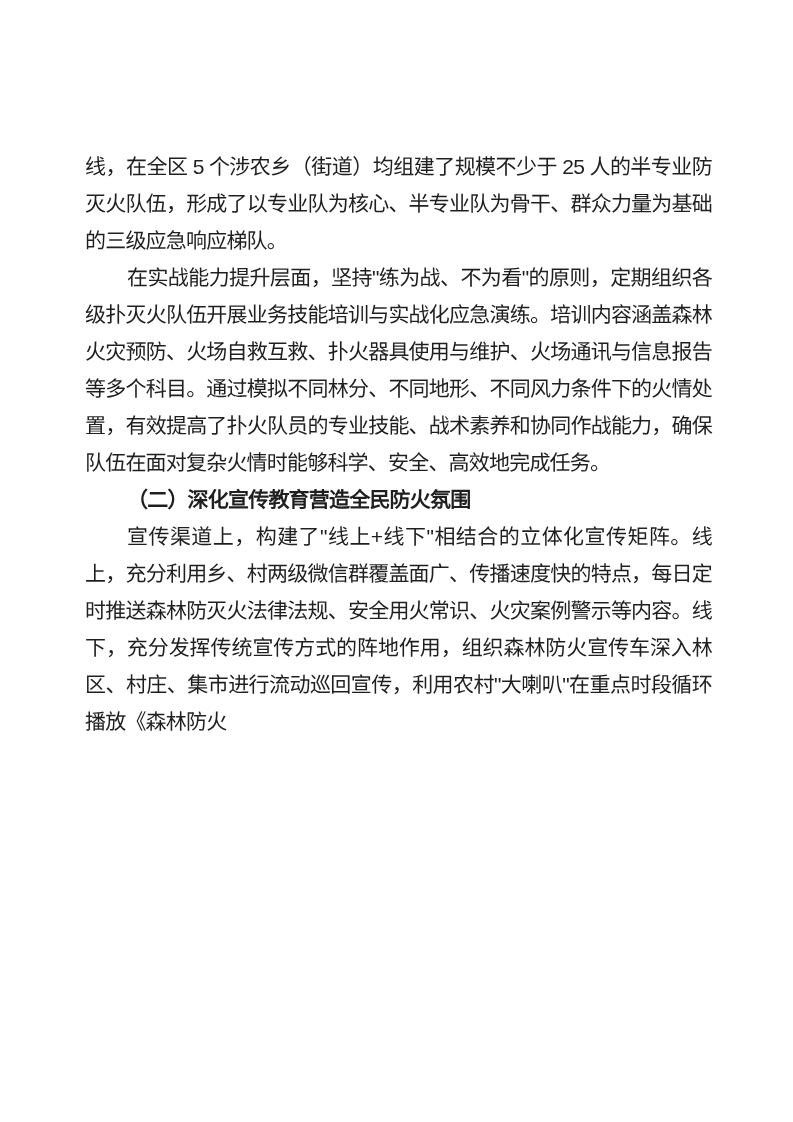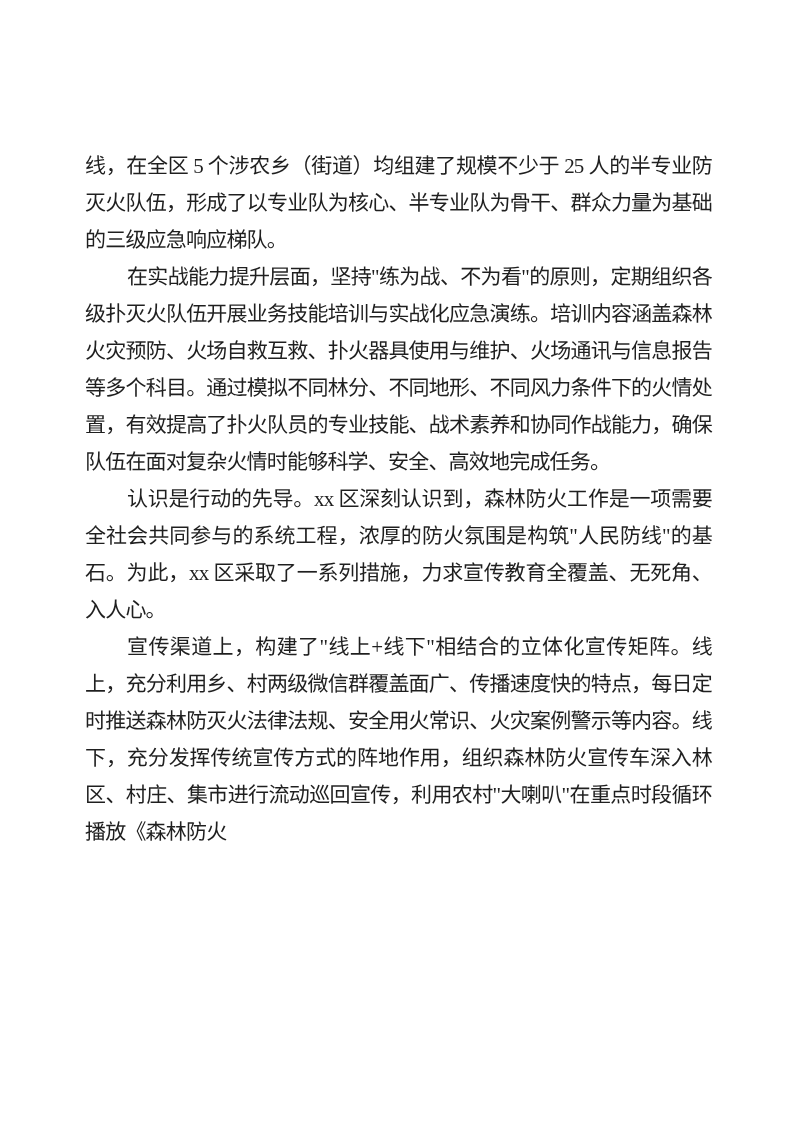--- a/index.html
+++ b/index.html
@@ -6,21 +6,21 @@
     margin: 0;
     padding: 0;
     background: #ffffff;
   }
   .page {
     position: relative;
     width: 793px;
     height: 996px;
     background: #ffffff;
     overflow: hidden;
-    font-family: Liberation Serif, serif;
+    font-family: Liberation Sans, sans-serif;
     color: #1f1f1f;
   }
   .content {
     position: absolute;
     top: 148px;
     left: 85px;
     width: 627px;
   }
   .para {
     margin: 0;
@@ -48,18 +48,18 @@
     color: #3a3a3a;
   }
 </style>
 </head>
 <body>
 
 <div class="page">
   <div class="content">
     <p class="para no-indent">线，在全区 5 个涉农乡（街道）均组建了规模不少于 25 人的半专业防灭火队伍，形成了以专业队为核心、半专业队为骨干、群众力量为基础的三级应急响应梯队。</p>
     <p class="para">在实战能力提升层面，坚持"练为战、不为看"的原则，定期组织各级扑灭火队伍开展业务技能培训与实战化应急演练。培训内容涵盖森林火灾预防、火场自救互救、扑火器具使用与维护、火场通讯与信息报告等多个科目。通过模拟不同林分、不同地形、不同风力条件下的火情处置，有效提高了扑火队员的专业技能、战术素养和协同作战能力，确保队伍在面对复杂火情时能够科学、安全、高效地完成任务。</p>
-    <p class="para">认识是行动的先导。xx 区深刻认识到，森林防火工作是一项需要全社会共同参与的系统工程，浓厚的防火氛围是构筑"人民防线"的基石。为此，xx 区采取了一系列措施，力求宣传教育全覆盖、无死角、入人心。</p>
+    <p class="para heading">（二）深化宣传教育营造全民防火氛围</p>
     <p class="para">宣传渠道上，构建了"线上+线下"相结合的立体化宣传矩阵。线上，充分利用乡、村两级微信群覆盖面广、传播速度快的特点，每日定时推送森林防灭火法律法规、安全用火常识、火灾案例警示等内容。线下，充分发挥传统宣传方式的阵地作用，组织森林防火宣传车深入林区、村庄、集市进行流动巡回宣传，利用农村"大喇叭"在重点时段循环播放《森林防火</p>
   </div>
 
   <div class="footer">— 2 —</div>
 </div>
 
 </body></html>

